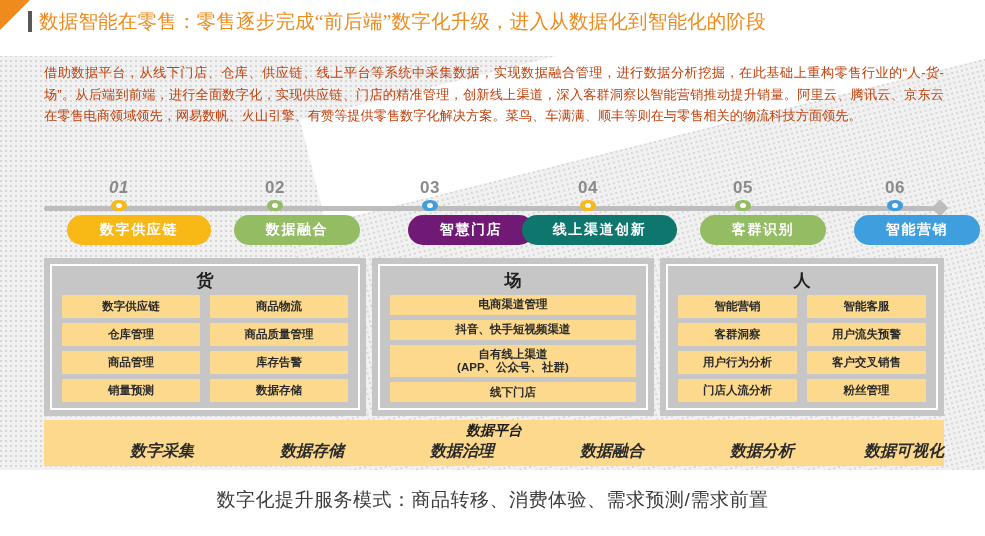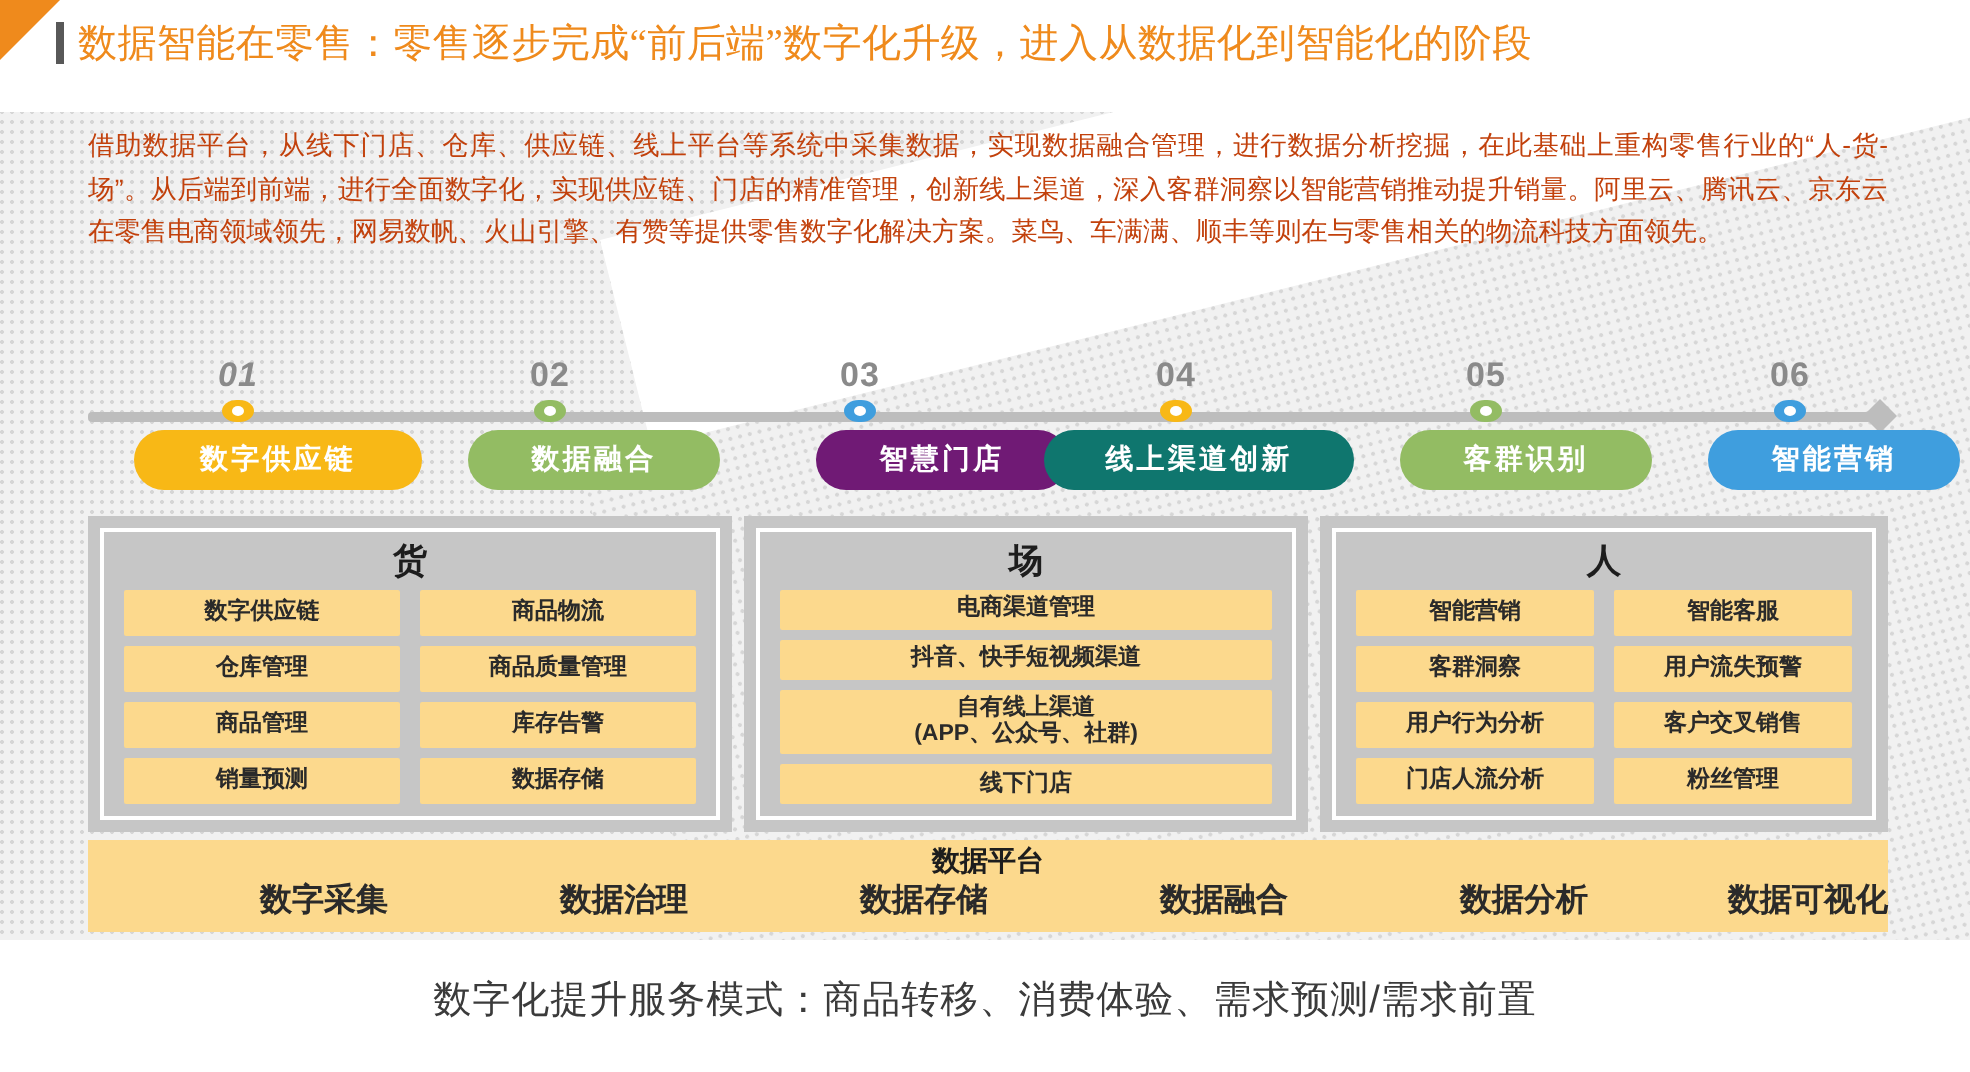--- a/index.html
+++ b/index.html
@@ -242,20 +242,21 @@
     padding: 2px 3px;
   }
 
   
   #platform {
     left: 44px;
     top: 420px;
     width: 900px;
     height: 46px;
     background: #fcd98d;
+    font-style: italic;
   }
   #platform-title {
     position: absolute;
     left: 0; right: 0;
     top: 1px;
     text-align: center;
     font-size: 14px;
     font-weight: 700;
     color: #1d1d1d;
     line-height: 18px;
@@ -382,21 +383,21 @@
           <div class="chip">粉丝管理</div>
         </div>
       </div>
     </div>
   </div>
 
 <div id="platform" class="layer">
   <div id="platform-title">数据平台</div>
   <div id="platform-items">
       <div class="plat-item">数字采集</div>
+      <div class="plat-item">数据存储</div>
       <div class="plat-item">数据治理</div>
-      <div class="plat-item">数据存储</div>
       <div class="plat-item">数据融合</div>
       <div class="plat-item">数据分析</div>
       <div class="plat-item">数据可视化</div>
     </div>
 </div>
 
 <div id="footer-caption" class="layer">数字化提升服务模式：商品转移、消费体验、需求预测/需求前置</div>
 
 </body></html>

